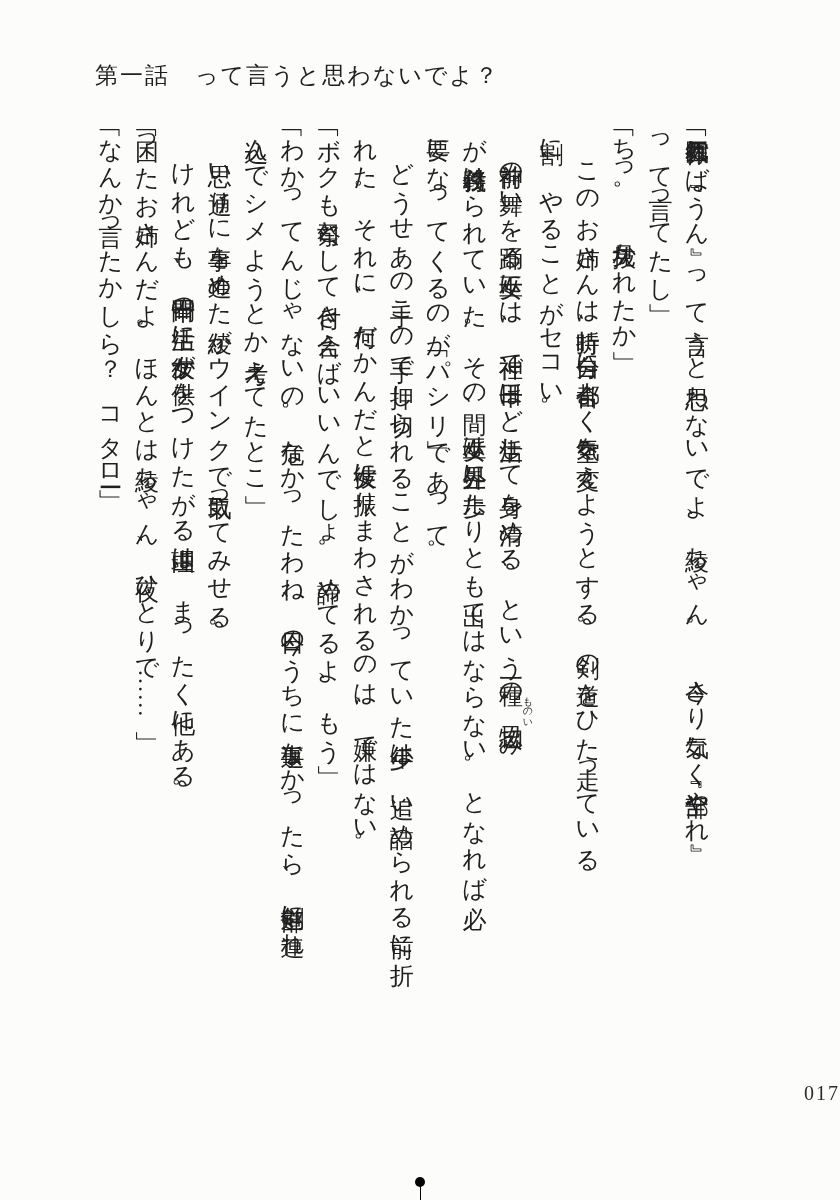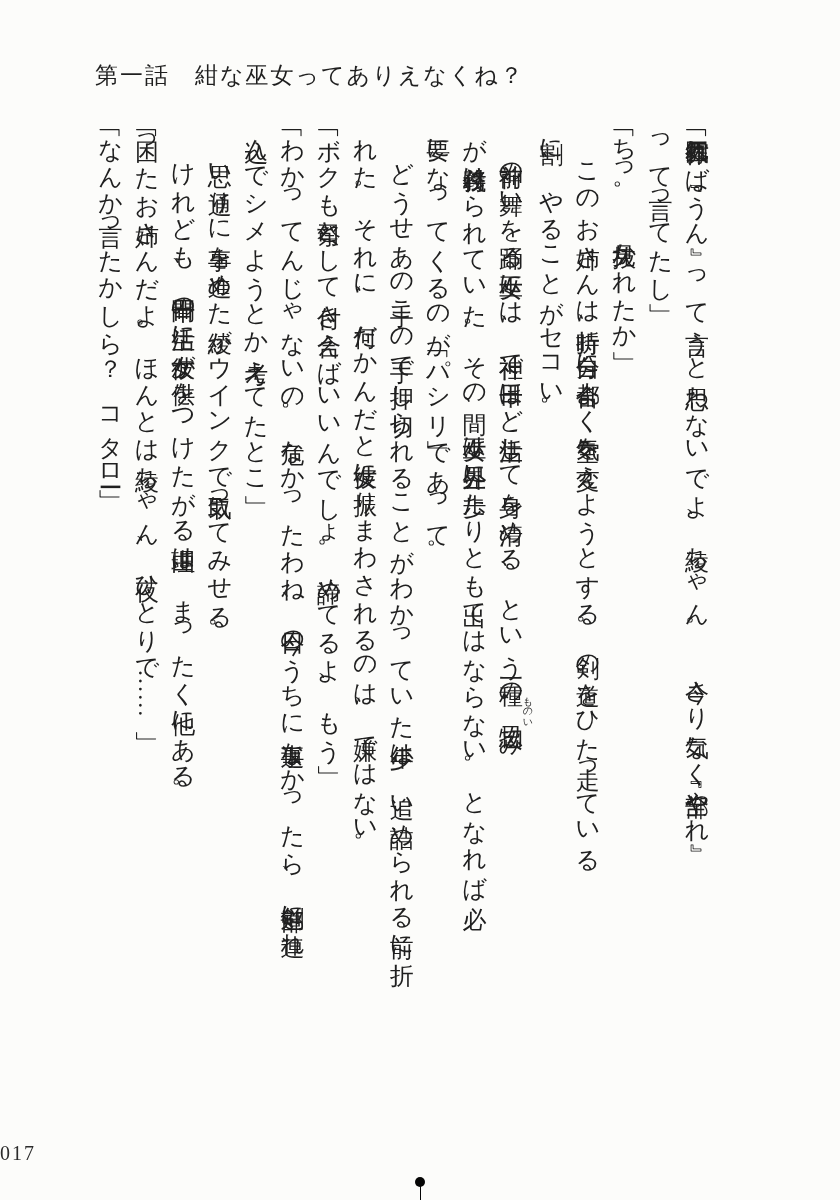--- a/index.html
+++ b/index.html
@@ -44,22 +44,22 @@
   }
   rt {
     font-size: 10px;
     letter-spacing: 0;
     color: #2a2a2a;
   }
   .page-number {
     position: absolute;
     left: 0;
     right: 0;
-    top: 1142px;
-    text-align: left;
+    top: 1082px;
+    text-align: right;
     font-size: 20px;
     letter-spacing: 2px;
     color: #2b2b2b;
   }
   .footer-dot {
     position: absolute;
     left: 415px;
     top: 1177px;
     width: 10px;
     height: 10px;
@@ -73,21 +73,21 @@
     width: 1px;
     height: 14px;
     background: #050505;
   }
 </style>
 </head>
 <body>
 
 <div class="page">
 
-  <div class="chapter-header">第一話　紺な巫女ってありえなくね？</div>
+  <div class="chapter-header">第一話　って言うと思わないでよ？</div>
 
   <div class="body-text">
       <div class="line">「雰囲気作れば『うん』　って言うと思わないでよ、綾ちゃん。　今さり気なく『全部やれ』</div>
       <div class="line">って言ってたし」</div>
       <div class="line">「ちっ。　見抜かれたか」</div>
       <div class="line">　このお姉さんは時折、自分に都合よく空気を変えようとする。剣の道をひた走っている</div>
       <div class="line">割に、やることがセコい。</div>
       <div class="line">　神前の舞いを踊る巫女には、神社で十日ほど生活して身を清める、という一種の<ruby>物忌<rt>ものい</rt></ruby>み</div>
       <div class="line">が義務付けられていた。その間、巫女は外界に一歩たりとも出てはならない。となれば必</div>
       <div class="line">要になってくるのが「パシリ」であって。</div>

